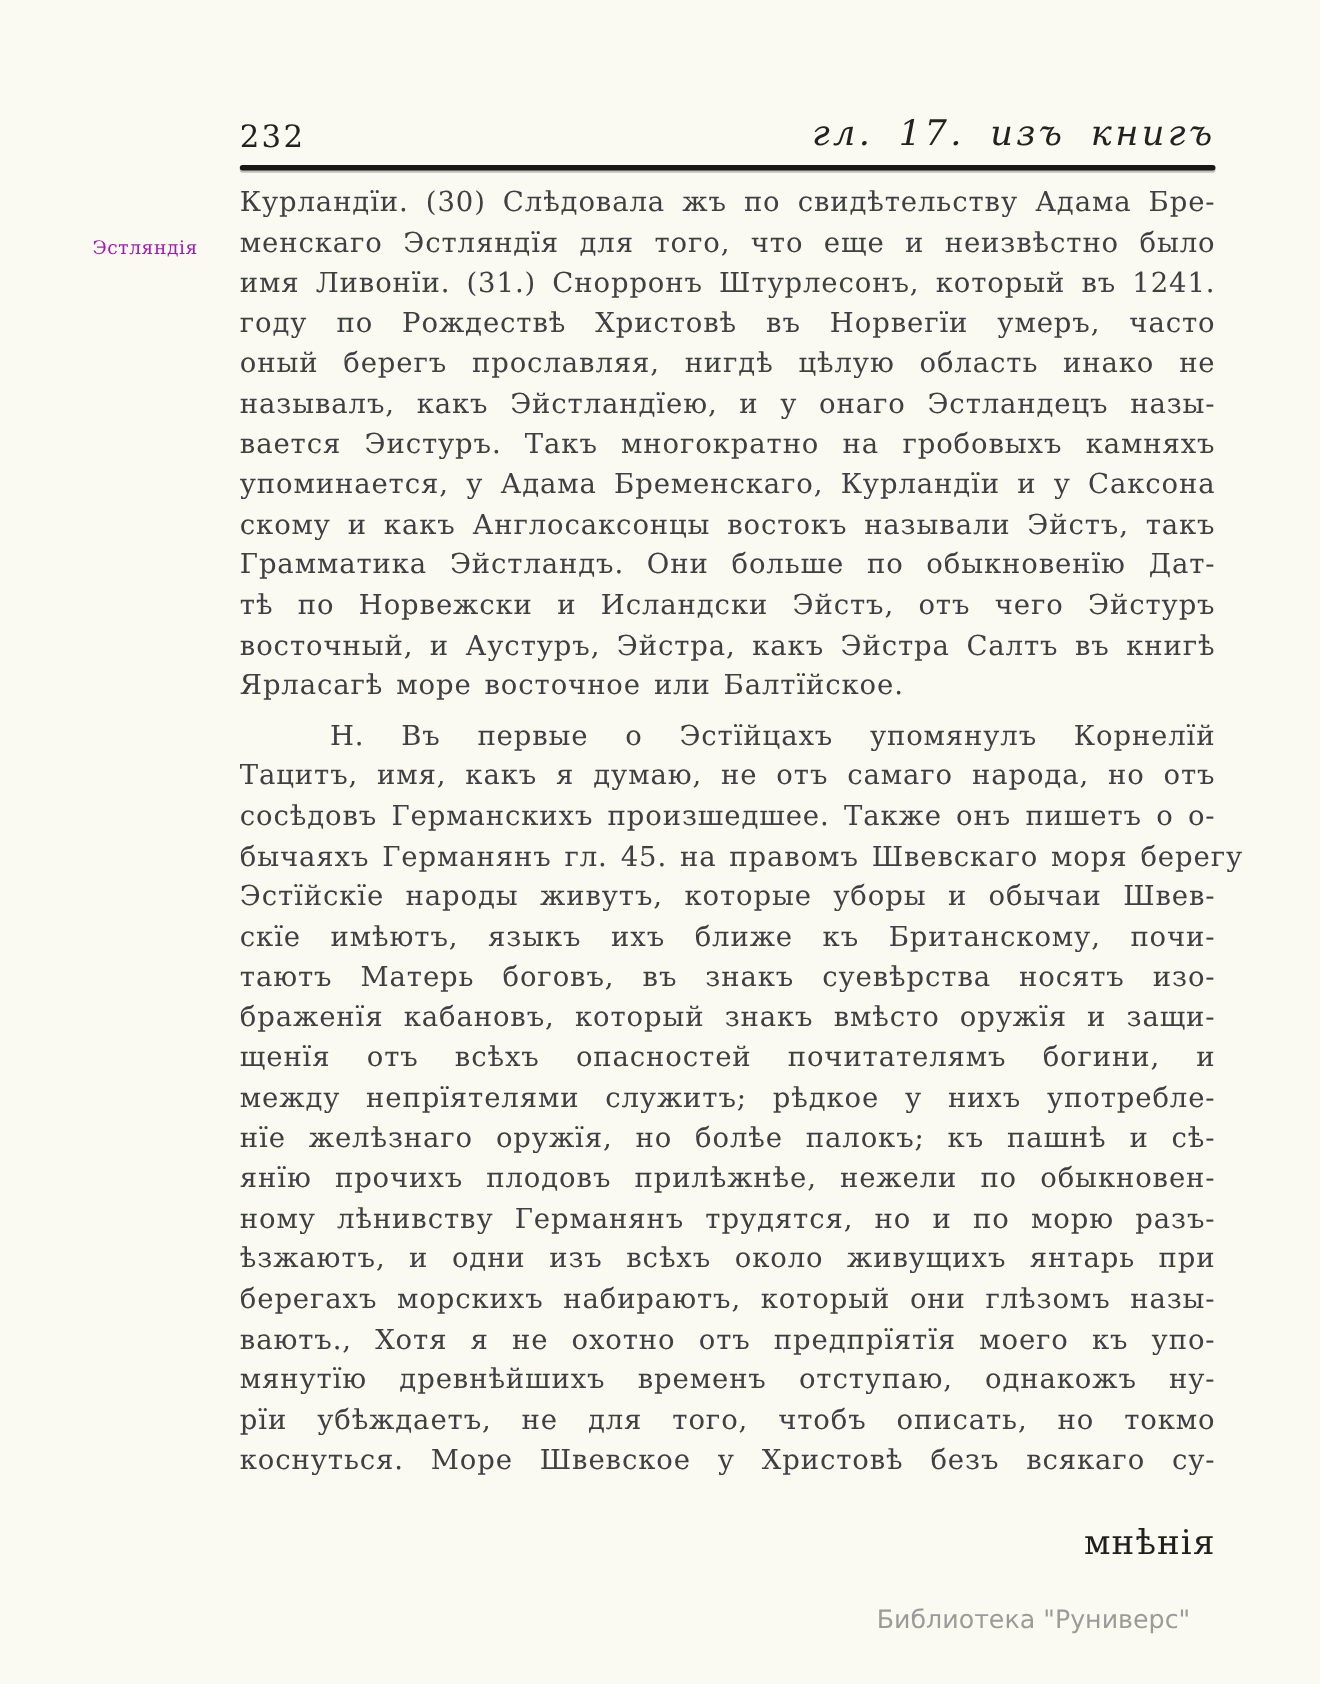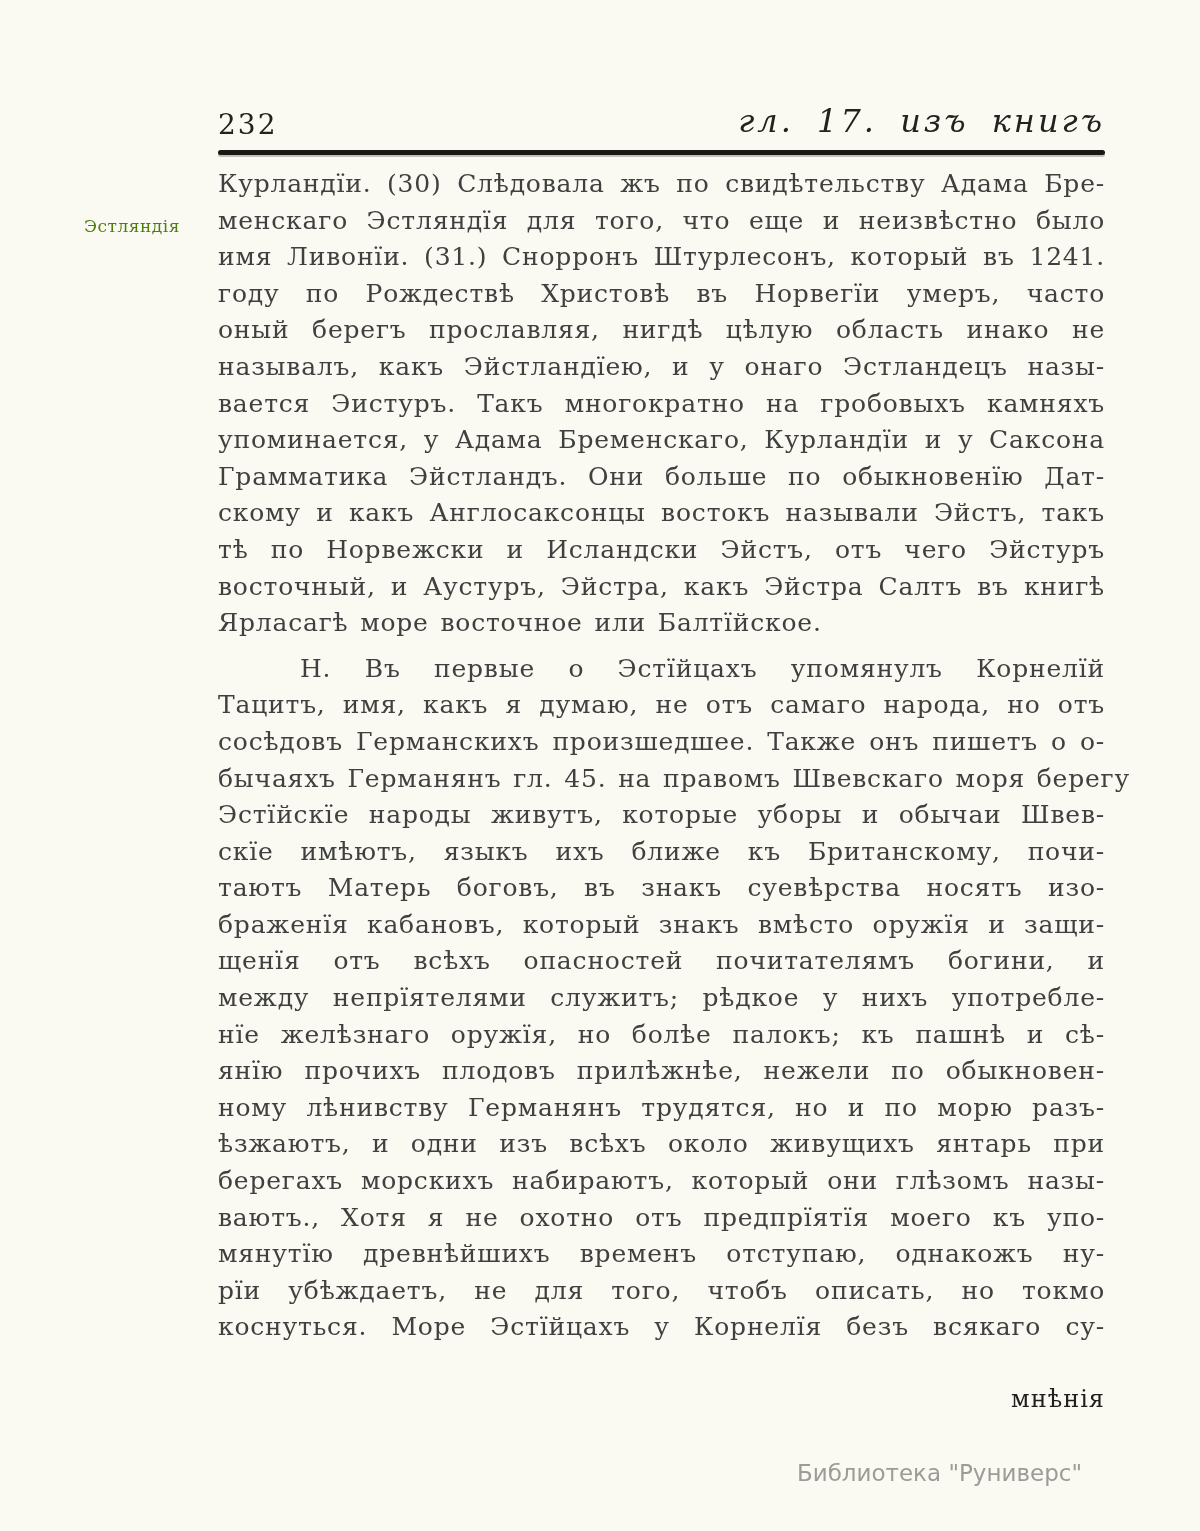--- a/index.html
+++ b/index.html
@@ -36,21 +36,21 @@
     left:218px;top:150px;width:887px;height:5px;
     background:#191815;
     border-radius:3px;
     box-shadow:0 2px 0 rgba(25,24,21,.25);
   }
   .margin-note{
     position:absolute;
     left:84px;top:216px;
     font-size:17px;
     letter-spacing:.5px;
-    color:#4d7c0f;
+    color:#a21caf;
   }
   .text-block{
     position:absolute;
     left:218px;top:166px;width:887px;
   }
   .paragraph{margin:0;}
   .paragraph.indented{margin-top:9px;}
   .line{
     height:36.6px;
     line-height:36.6px;
@@ -65,21 +65,21 @@
   .line.short{
     text-align-last:left;
   }
   .paragraph.indented .line:first-child{
     padding-left:82px;
   }
   .catchword{
     position:absolute;
     left:218px;top:1385px;width:887px;
     text-align:right;
-    font-size:24px;
+    font-size:31px;
     letter-spacing:1px;
     color:#201f1b;
   }
   .watermark{
     position:absolute;
     right:118px;top:1460px;
     font-family:"DejaVu Sans","Liberation Sans",sans-serif;
     font-size:23px;
     color:#9b9b98;
   }
@@ -100,22 +100,22 @@
   <div class="text-block" id="text-block">
       <div class="paragraph">
         <div class="line">Курландїи. (30) Слѣдовала жъ по свидѣтельству Адама Бре-</div>
         <div class="line">менскаго Эстляндїя для того, что еще и неизвѣстно было</div>
         <div class="line">имя Ливонїи. (31.) Снорронъ Штурлесонъ, который въ 1241.</div>
         <div class="line">году по Рождествѣ Христовѣ въ Норвегїи умеръ, часто</div>
         <div class="line">оный берегъ прославляя, нигдѣ цѣлую область инако не</div>
         <div class="line">называлъ, какъ Эйстландїею, и у онаго Эстландецъ назы-</div>
         <div class="line">вается Эистуръ.  Такъ многократно на гробовыхъ камняхъ</div>
         <div class="line">упоминается, у Адама Бременскаго, Курландїи и у Саксона</div>
+        <div class="line">скому и какъ Англосаксонцы востокъ называли Эйстъ, такъ</div>
         <div class="line">Грамматика Эйстландъ.  Они больше по обыкновенїю Дат-</div>
-        <div class="line">скому и какъ Англосаксонцы востокъ называли Эйстъ, такъ</div>
         <div class="line">тѣ по Норвежски и Исландски Эйстъ, отъ чего Эйстуръ</div>
         <div class="line">восточный, и Аустуръ, Эйстра, какъ Эйстра Салтъ въ книгѣ</div>
         <div class="line short">Ярласагѣ море восточное или Балтїйское.</div>
       </div>
       <div class="paragraph indented">
         <div class="line">Н.  Въ  первые  о  Эстїйцахъ  упомянулъ  Корнелїй</div>
         <div class="line">Тацитъ, имя, какъ я думаю, не отъ самаго народа, но отъ</div>
         <div class="line">сосѣдовъ Германскихъ произшедшее. Также онъ пишетъ о о-</div>
         <div class="line">бычаяхъ Германянъ гл. 45. на правомъ Швевскаго моря берегу</div>
         <div class="line">Эстїйскїе народы живутъ, которые уборы и обычаи Швев-</div>
@@ -125,21 +125,21 @@
         <div class="line">щенїя отъ всѣхъ опасностей почитателямъ богини, и</div>
         <div class="line">между непрїятелями служитъ; рѣдкое у нихъ употребле-</div>
         <div class="line">нїе желѣзнаго оружїя, но болѣе палокъ; къ пашнѣ и сѣ-</div>
         <div class="line">янїю прочихъ плодовъ прилѣжнѣе, нежели по обыкновен-</div>
         <div class="line">ному лѣнивству Германянъ трудятся, но и по морю разъ-</div>
         <div class="line">ѣзжаютъ, и одни изъ всѣхъ около живущихъ янтарь при</div>
         <div class="line">берегахъ морскихъ набираютъ, который они глѣзомъ назы-</div>
         <div class="line">ваютъ., Хотя я не охотно отъ предпрїятїя моего къ упо-</div>
         <div class="line">мянутїю древнѣйшихъ временъ отступаю, однакожъ ну-</div>
         <div class="line">рїи убѣждаетъ, не для того, чтобъ описать, но токмо</div>
-        <div class="line">коснуться.  Море Эстїйцахъ у Корнелїя безъ всякаго су-</div>
+        <div class="line">коснуться.  Море Швевское у Христовѣ безъ всякаго су-</div>
       </div>
     </div>
 
   <div class="catchword">мнѣнія</div>
 
   <div class="watermark">Библиотека "Руниверс"</div>
 
 </div>
 
 </body></html>

